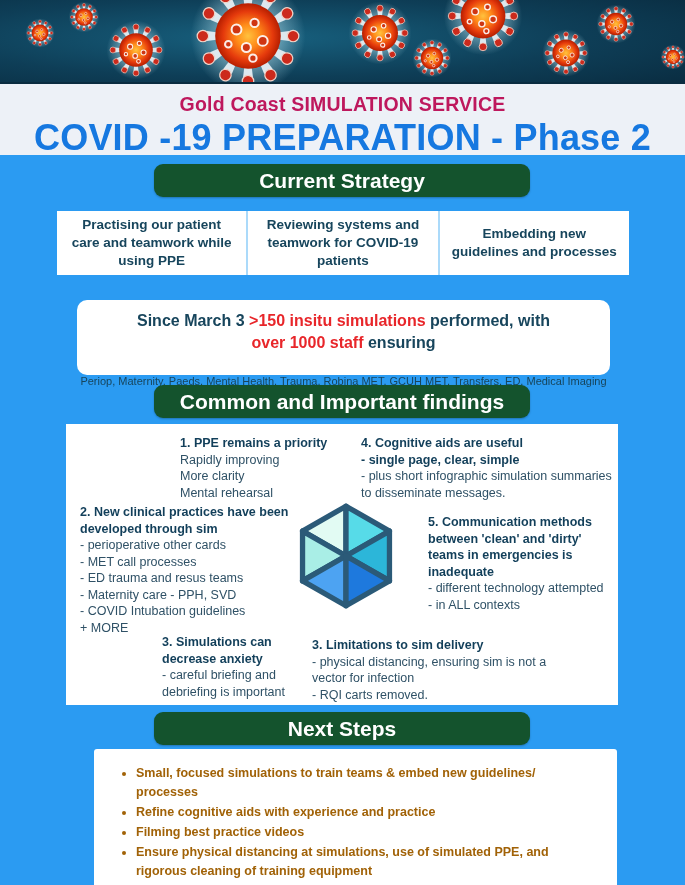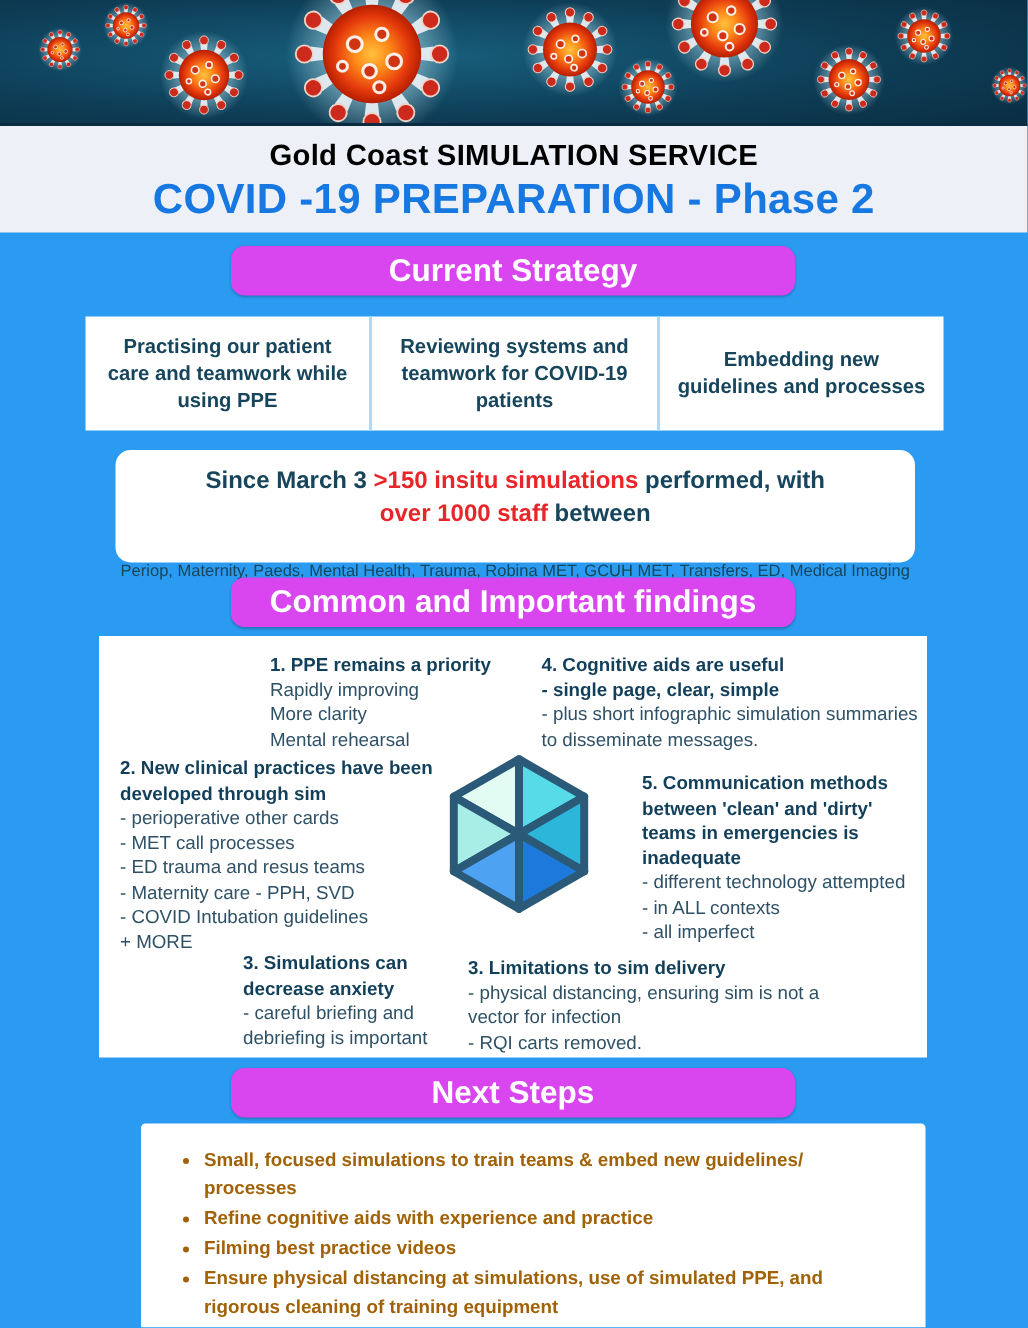--- a/index.html
+++ b/index.html
@@ -9,35 +9,35 @@
     font-family:"Liberation Sans", sans-serif;
     -webkit-font-smoothing:antialiased;
   }
   
   .banner{position:absolute;left:0;top:0;width:685px;height:84px;}
   
   .title-band{
     position:absolute;left:0;top:84px;width:685px;height:71px;
     background:#edf1f7;text-align:center;
   }
-  .subtitle{margin-top:9px;font-size:19.5px;font-weight:bold;color:#000000;letter-spacing:.2px;}
-  .main-title{margin-top:1px;font-size:28px;font-weight:bold;color:#1678e0;letter-spacing:.2px;}
+  .subtitle{margin-top:9px;font-size:19.5px;font-weight:bold;color:#be185d;letter-spacing:.2px;}
+  .main-title{margin-top:1px;font-size:36px;font-weight:bold;color:#1678e0;letter-spacing:.2px;}
   
   .pill{
     position:absolute;left:154px;width:376px;height:33px;
-    background:#d946ef;border-radius:9px;color:#ffffff;
+    background:#14532d;border-radius:9px;color:#ffffff;
     font-size:21px;font-weight:bold;text-align:center;line-height:33px;
     box-shadow:0 1px 2px rgba(0,0,0,.25);
   }
   .pill-strategy{top:164px;}
   .pill-findings{top:385px;}
   .pill-next{top:712px;}
   
   .strategy-strip{
-    position:absolute;left:57px;top:211px;width:572px;height:76px;
+    position:absolute;left:57px;top:211px;width:572px;height:64px;
     background:#ffffff;display:flex;
   }
   .strategy-col{
     flex:1;display:flex;align-items:center;justify-content:center;
     padding:4px 10px;text-align:center;
     font-size:13.5px;font-weight:bold;color:#17455c;line-height:1.35;
   }
   .strategy-col + .strategy-col{border-left:2px solid #abdafa;}
   
   .stats-box{
@@ -145,21 +145,21 @@
     <div class="strategy-col">Practising our patient care and teamwork while using PPE</div>
     <div class="strategy-col">Reviewing systems and teamwork for COVID-19 patients</div>
     <div class="strategy-col">Embedding new guidelines and processes</div>
   </div>
 
 <div class="stats-box">
   <div class="stats-line first">
     <span>Since March 3 </span><span class="stats-red">&gt;150 insitu simulations</span><span> performed, with</span>
   </div>
   <div class="stats-line">
-    <span class="stats-red">over 1000 staff</span><span> between</span>
+    <span class="stats-red">over 1000 staff</span><span> ensuring</span>
   </div>
   <div class="stats-depts">Periop, Maternity, Paeds, Mental Health, Trauma, Robina MET, GCUH MET, Transfers, ED, Medical Imaging</div>
 </div>
 
 <div class="pill pill-findings">Common and Important findings</div>
 <div class="findings-box">
   <div class="finding pos1">
       <div class="f-title">1. PPE remains a priority</div>
       <div class="f-line">Rapidly improving</div>
       <div class="f-line">More clarity</div>
@@ -180,21 +180,20 @@
     </div>
   <div class="finding pos4">
       <div class="f-title">4. Cognitive aids are useful</div>
       <div class="f-bold">- single page, clear, simple</div>
       <div class="f-line">- plus short infographic simulation summaries to disseminate messages.</div>
     </div>
   <div class="finding pos5">
       <div class="f-title">5. Communication methods between 'clean' and 'dirty' teams in emergencies is inadequate</div>
       <div class="f-line">- different technology attempted</div>
       <div class="f-line">- in ALL contexts</div>
-      <div class="f-line">- all imperfect</div>
     </div>
   <div class="finding pos6">
       <div class="f-title">3. Limitations to sim delivery</div>
       <div class="f-line">- physical distancing, ensuring sim is not a vector for infection</div>
       <div class="f-line">- RQI carts removed.</div>
     </div>
   <div class="gem">
     <svg viewBox="0 0 100 100" width="106" height="106">
       <g stroke="#2b5a78" stroke-width="5" stroke-linejoin="round">
         <path d="M50 50 L50 3 L9 26.5 Z" fill="#e2fbf3"></path>

